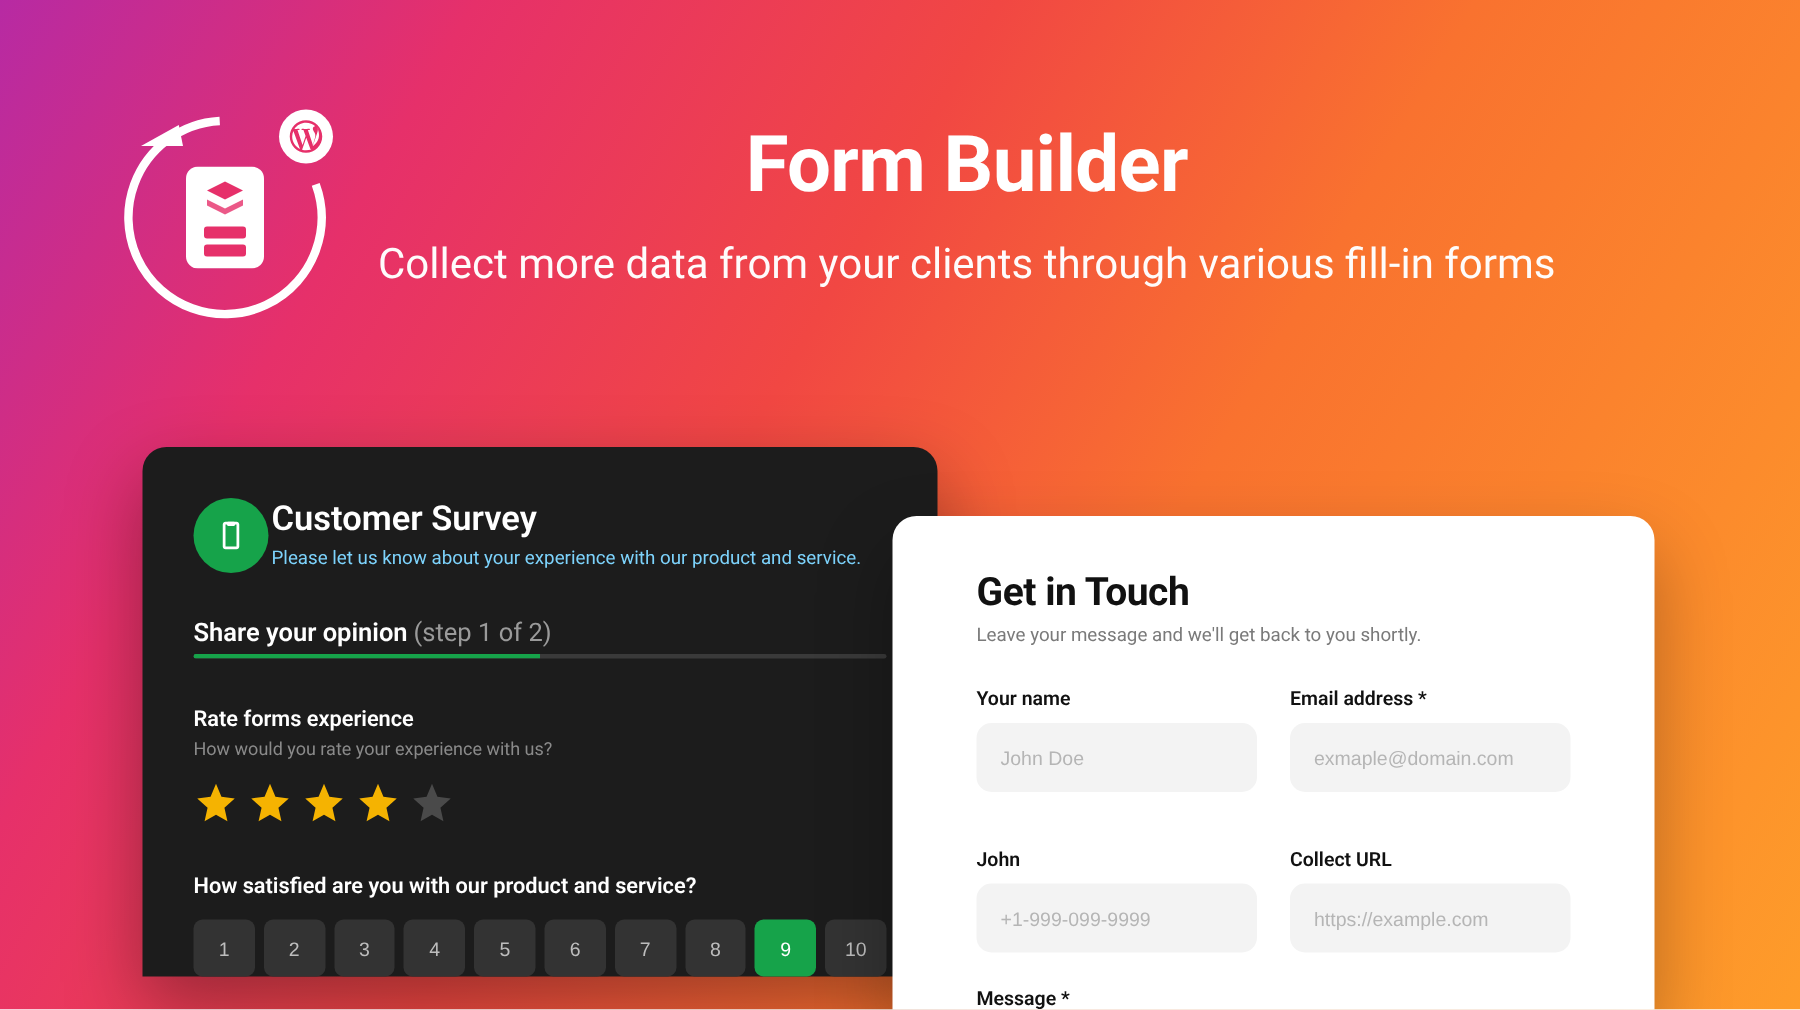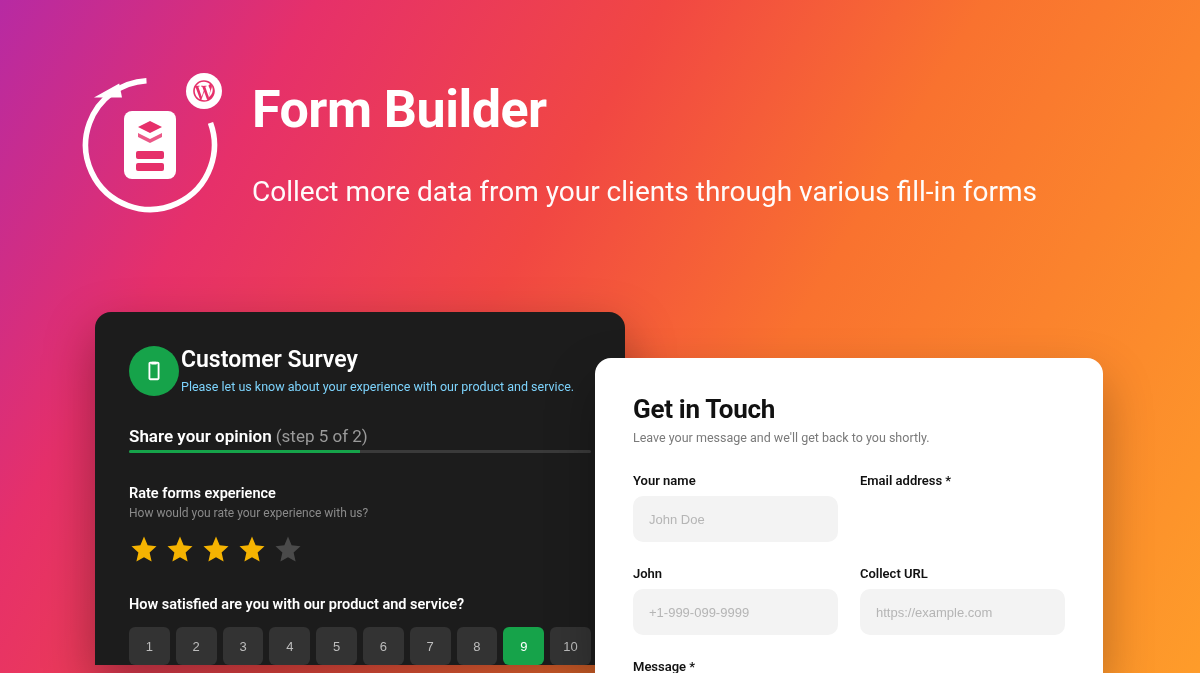--- a/index.html
+++ b/index.html
@@ -11,21 +11,21 @@
     }
 
     
     .header { position: absolute; top: 75px; left: 80px; display: flex; align-items: flex-start; gap: 32px; }
     .logo-wrap { position: relative; width: 140px; height: 140px; flex-shrink: 0; }
     .logo-circle { position: absolute; inset: 0; }
     .logo-circle svg { width: 100%; height: 100%; }
     .logo-doc { position: absolute; top: 50%; left: 50%; transform: translate(-50%, -50%); width: 52px; height: 68px; }
     .logo-wp { position: absolute; top: -2px; right: -2px; width: 36px; height: 36px; border-radius: 50%; background: #fff; color: #e6306a; display: flex; align-items: center; justify-content: center; }
     .title-block { color: #fff; padding-top: 4px; }
-    .title { font-size: 52px; font-weight: 700; letter-spacing: -0.5px; margin-bottom: 32px; }
+    .title { font-size: 52px; font-weight: 700; letter-spacing: -0.5px; margin-bottom: 16px; text-align: center; }
     .subtitle { font-size: 28px; line-height: 1.45; font-weight: 400; opacity: .98; }
 
     
     .shelf { position: absolute; left: 95px; bottom: -1px; display: flex; align-items: flex-start; gap: -10px; }
 
     
     .card-dark {
       width: 530px; background: #1c1c1c; color: #fff;
       border-radius: 16px 16px 0 0; padding: 34px 34px 0;
       box-shadow: 0 20px 50px rgba(0,0,0,.35);
@@ -50,28 +50,28 @@
     .num-btn {
       flex: 1; height: 38px; background: #333; color: #bdbdbd;
       border-radius: 6px; font-size: 13px; display:flex; align-items:center; justify-content:center;
       border: none; cursor: pointer;
     }
     .num-btn.active { background: #16a34a; color: #fff; }
 
     
     .card-white {
       width: 508px; background: #fff; color: #111;
-      border-radius: 16px 16px 0 0; padding: 36px 38px 0;
+      border-radius: 16px 16px 0 0; padding: 36px 56px 0;
       margin-left: -30px; margin-top: 46px;
       box-shadow: 0 22px 50px rgba(0,0,0,.28);
       position: relative; z-index: 2;
     }
     .contact-title { font-size: 26px; font-weight: 700; margin-bottom: 6px; letter-spacing: -0.3px; }
     .contact-sub { font-size: 12.5px; color: #7a7a7a; margin-bottom: 28px; }
-    .grid { display: grid; grid-template-columns: 1fr 1fr; gap: 24px 22px; }
+    .grid { display: grid; grid-template-columns: 1fr 1fr; gap: 38px 22px; }
     .field-label { font-size: 13px; font-weight: 600; margin-bottom: 8px; display:block; }
     .field-input {
       width: 100%; height: 46px; background: #f3f3f3; border: none;
       border-radius: 10px; padding: 0 16px; font-size: 13px; color: #333;
     }
     .field-input::placeholder { color: #b5b5b5; }
     .msg-label { font-size: 13px; font-weight: 600; margin-top: 24px; }
   </style>
 </head>
 <body>
@@ -117,21 +117,21 @@
               <rect x="9" y="2" width="6" height="3" rx="1" fill="#fff"></rect>
             </svg>
         </div>
         <div>
           <div class="survey-title">Customer Survey</div>
           <div class="survey-desc">Please let us know about your experience with our product and service.</div>
         </div>
       </div>
       <div class="step-row">
         <span class="step-lead">Share your opinion</span>
-        <span class="step-paren">(step 5 of 2)</span>
+        <span class="step-paren">(step 1 of 2)</span>
       </div>
       <div class="progress">
         <div class="progress-fill"></div>
       </div>
       <div class="q-label">Rate forms experience</div>
       <div class="q-sub">How would you rate your experience with us?</div>
       <div class="stars">
         <span class="star on"><svg viewBox="0 0 24 24">
               <path d="M12 2l2.9 6.9L22 9.8l-5.5 5 1.6 7.2L12 18.5 5.9 22l1.6-7.2L2 9.8l7.1-.9L12 2z"></path>
             </svg></span>
@@ -166,20 +166,21 @@
     <div class="card-white">
       <div class="contact-title">Get in Touch</div>
       <div class="contact-sub">Leave your message and we'll get back to you shortly.</div>
       <div class="grid">
         <div>
           <label class="field-label">Your name</label>
           <input class="field-input" placeholder="John Doe" style="">
         </div>
         <div>
           <label class="field-label">Email address *</label>
+          <input class="field-input" placeholder="exmaple@domain.com" style="">
         </div>
         <div>
           <label class="field-label">John</label>
           <input class="field-input" placeholder="+1-999-099-9999" style="">
         </div>
         <div>
           <label class="field-label">Collect URL</label>
           <input class="field-input" placeholder="https://example.com" style="">
         </div>
       </div>

